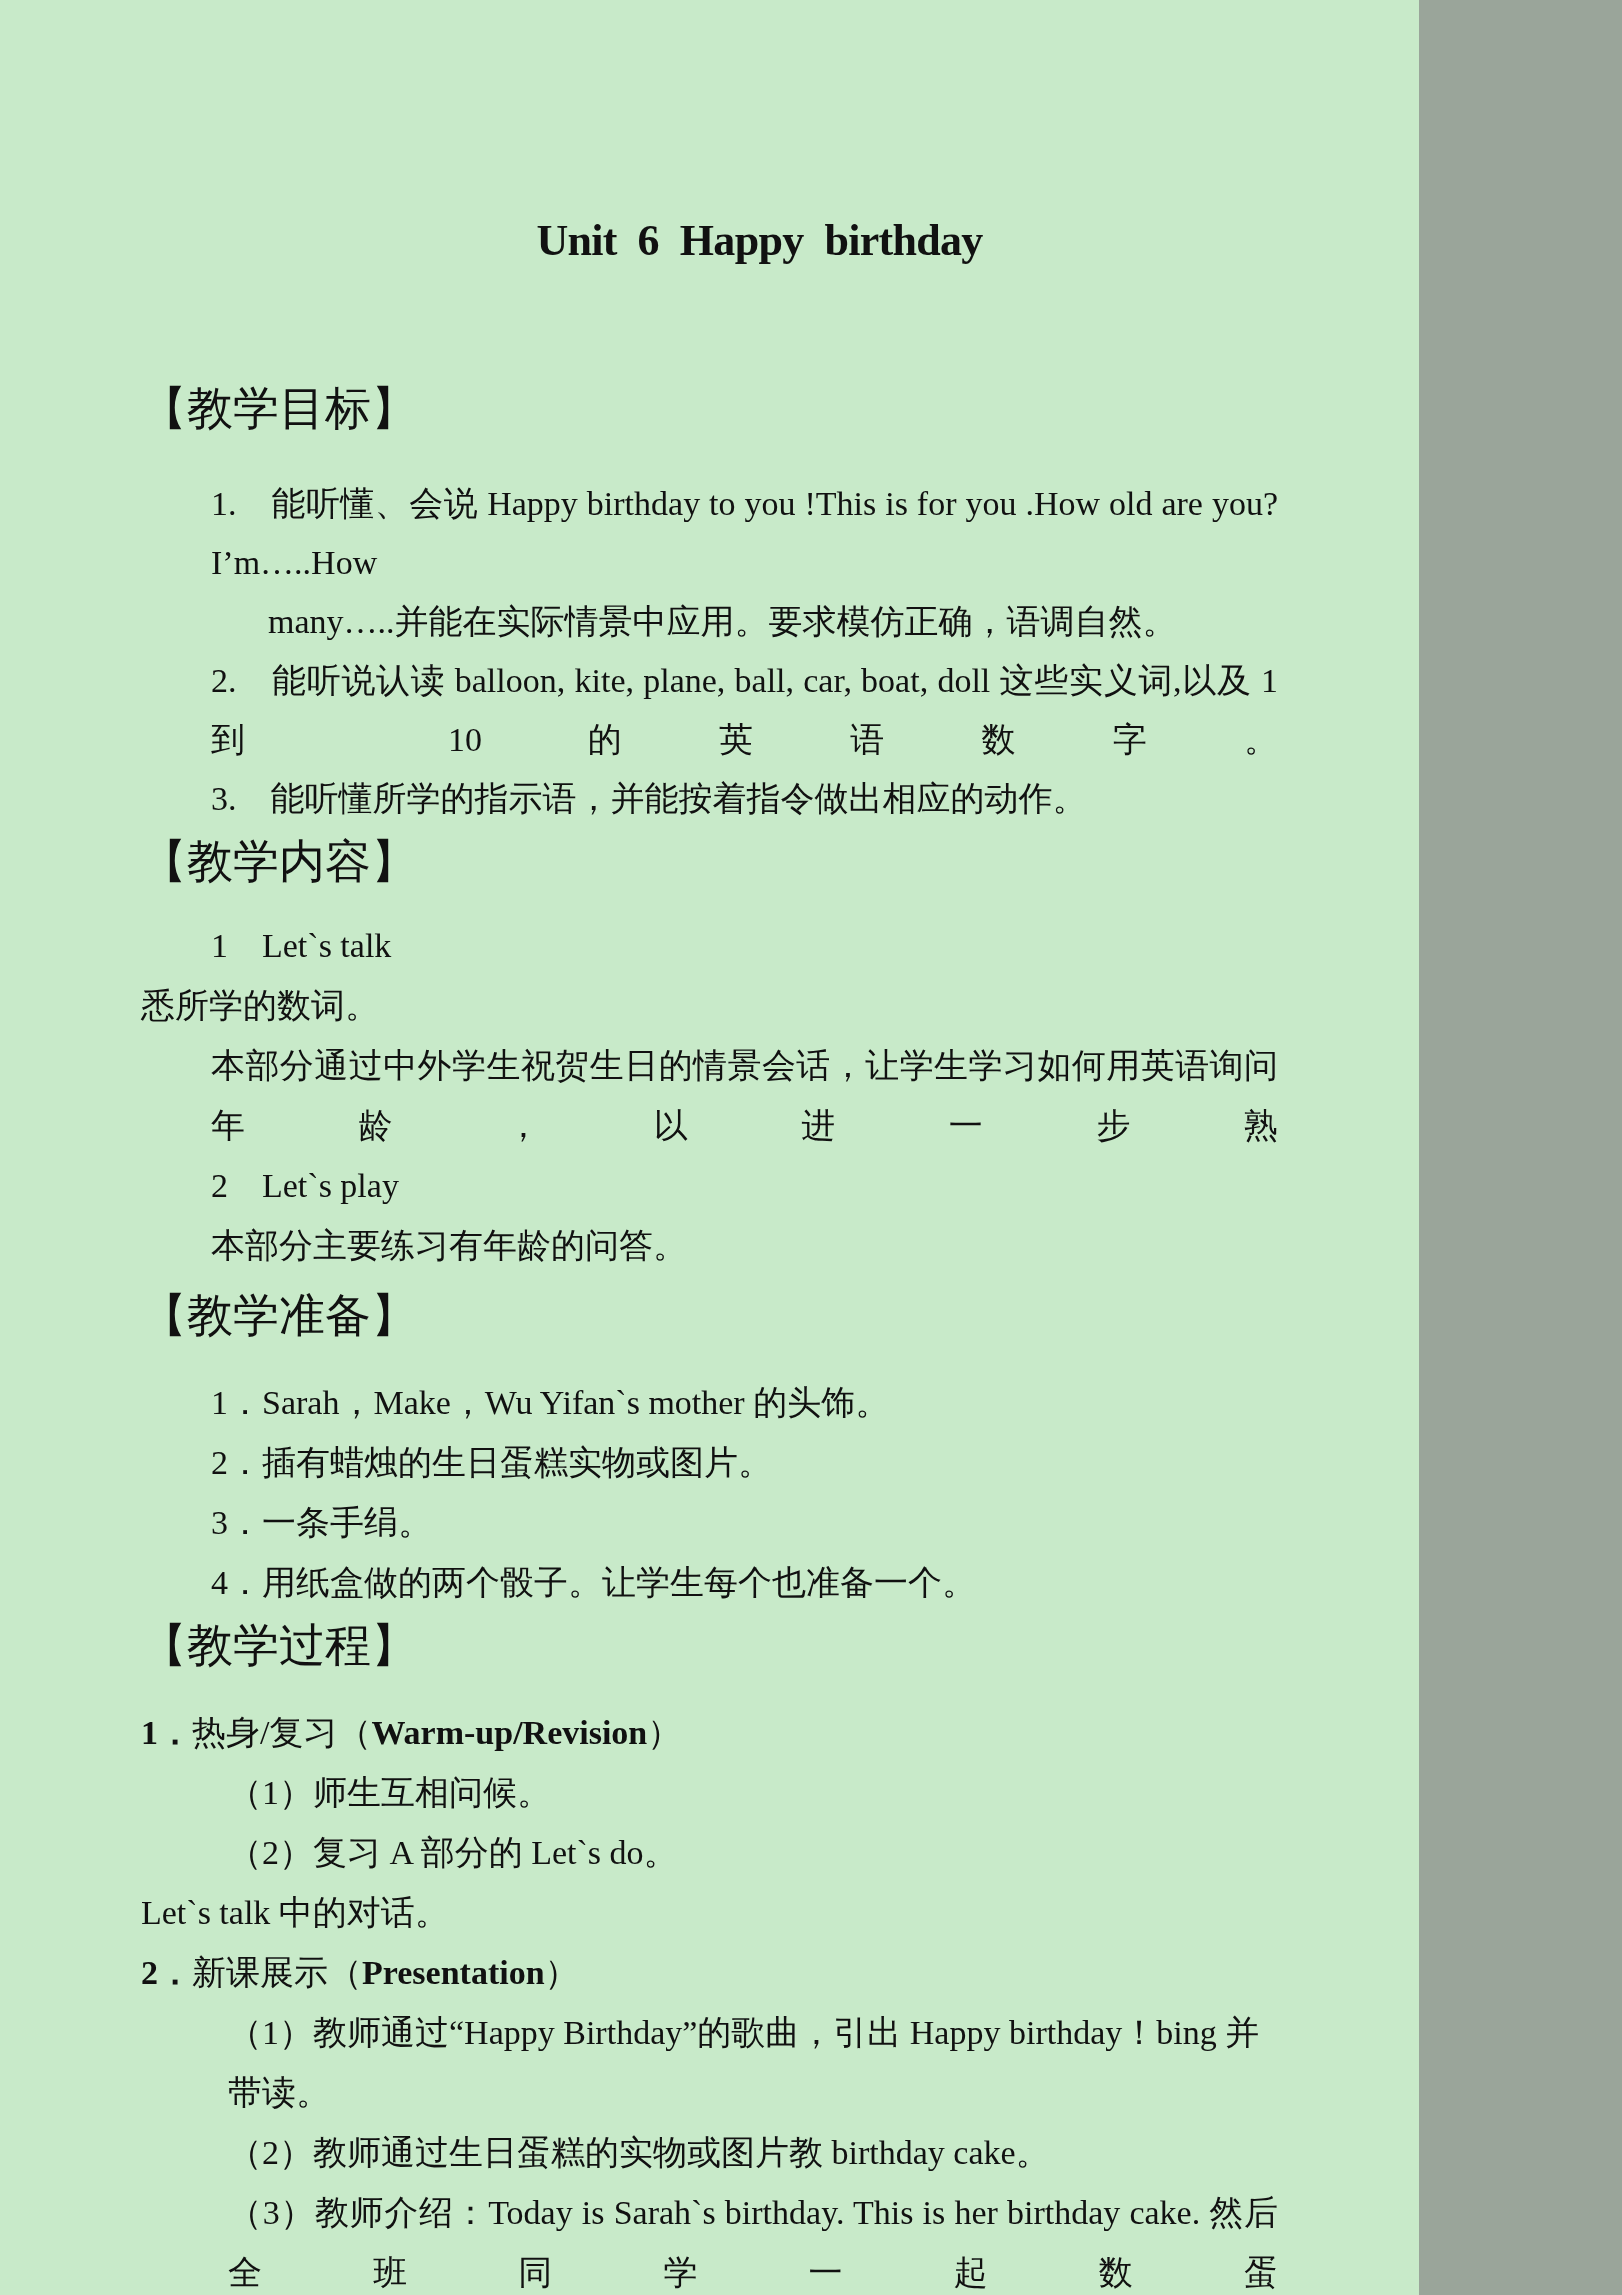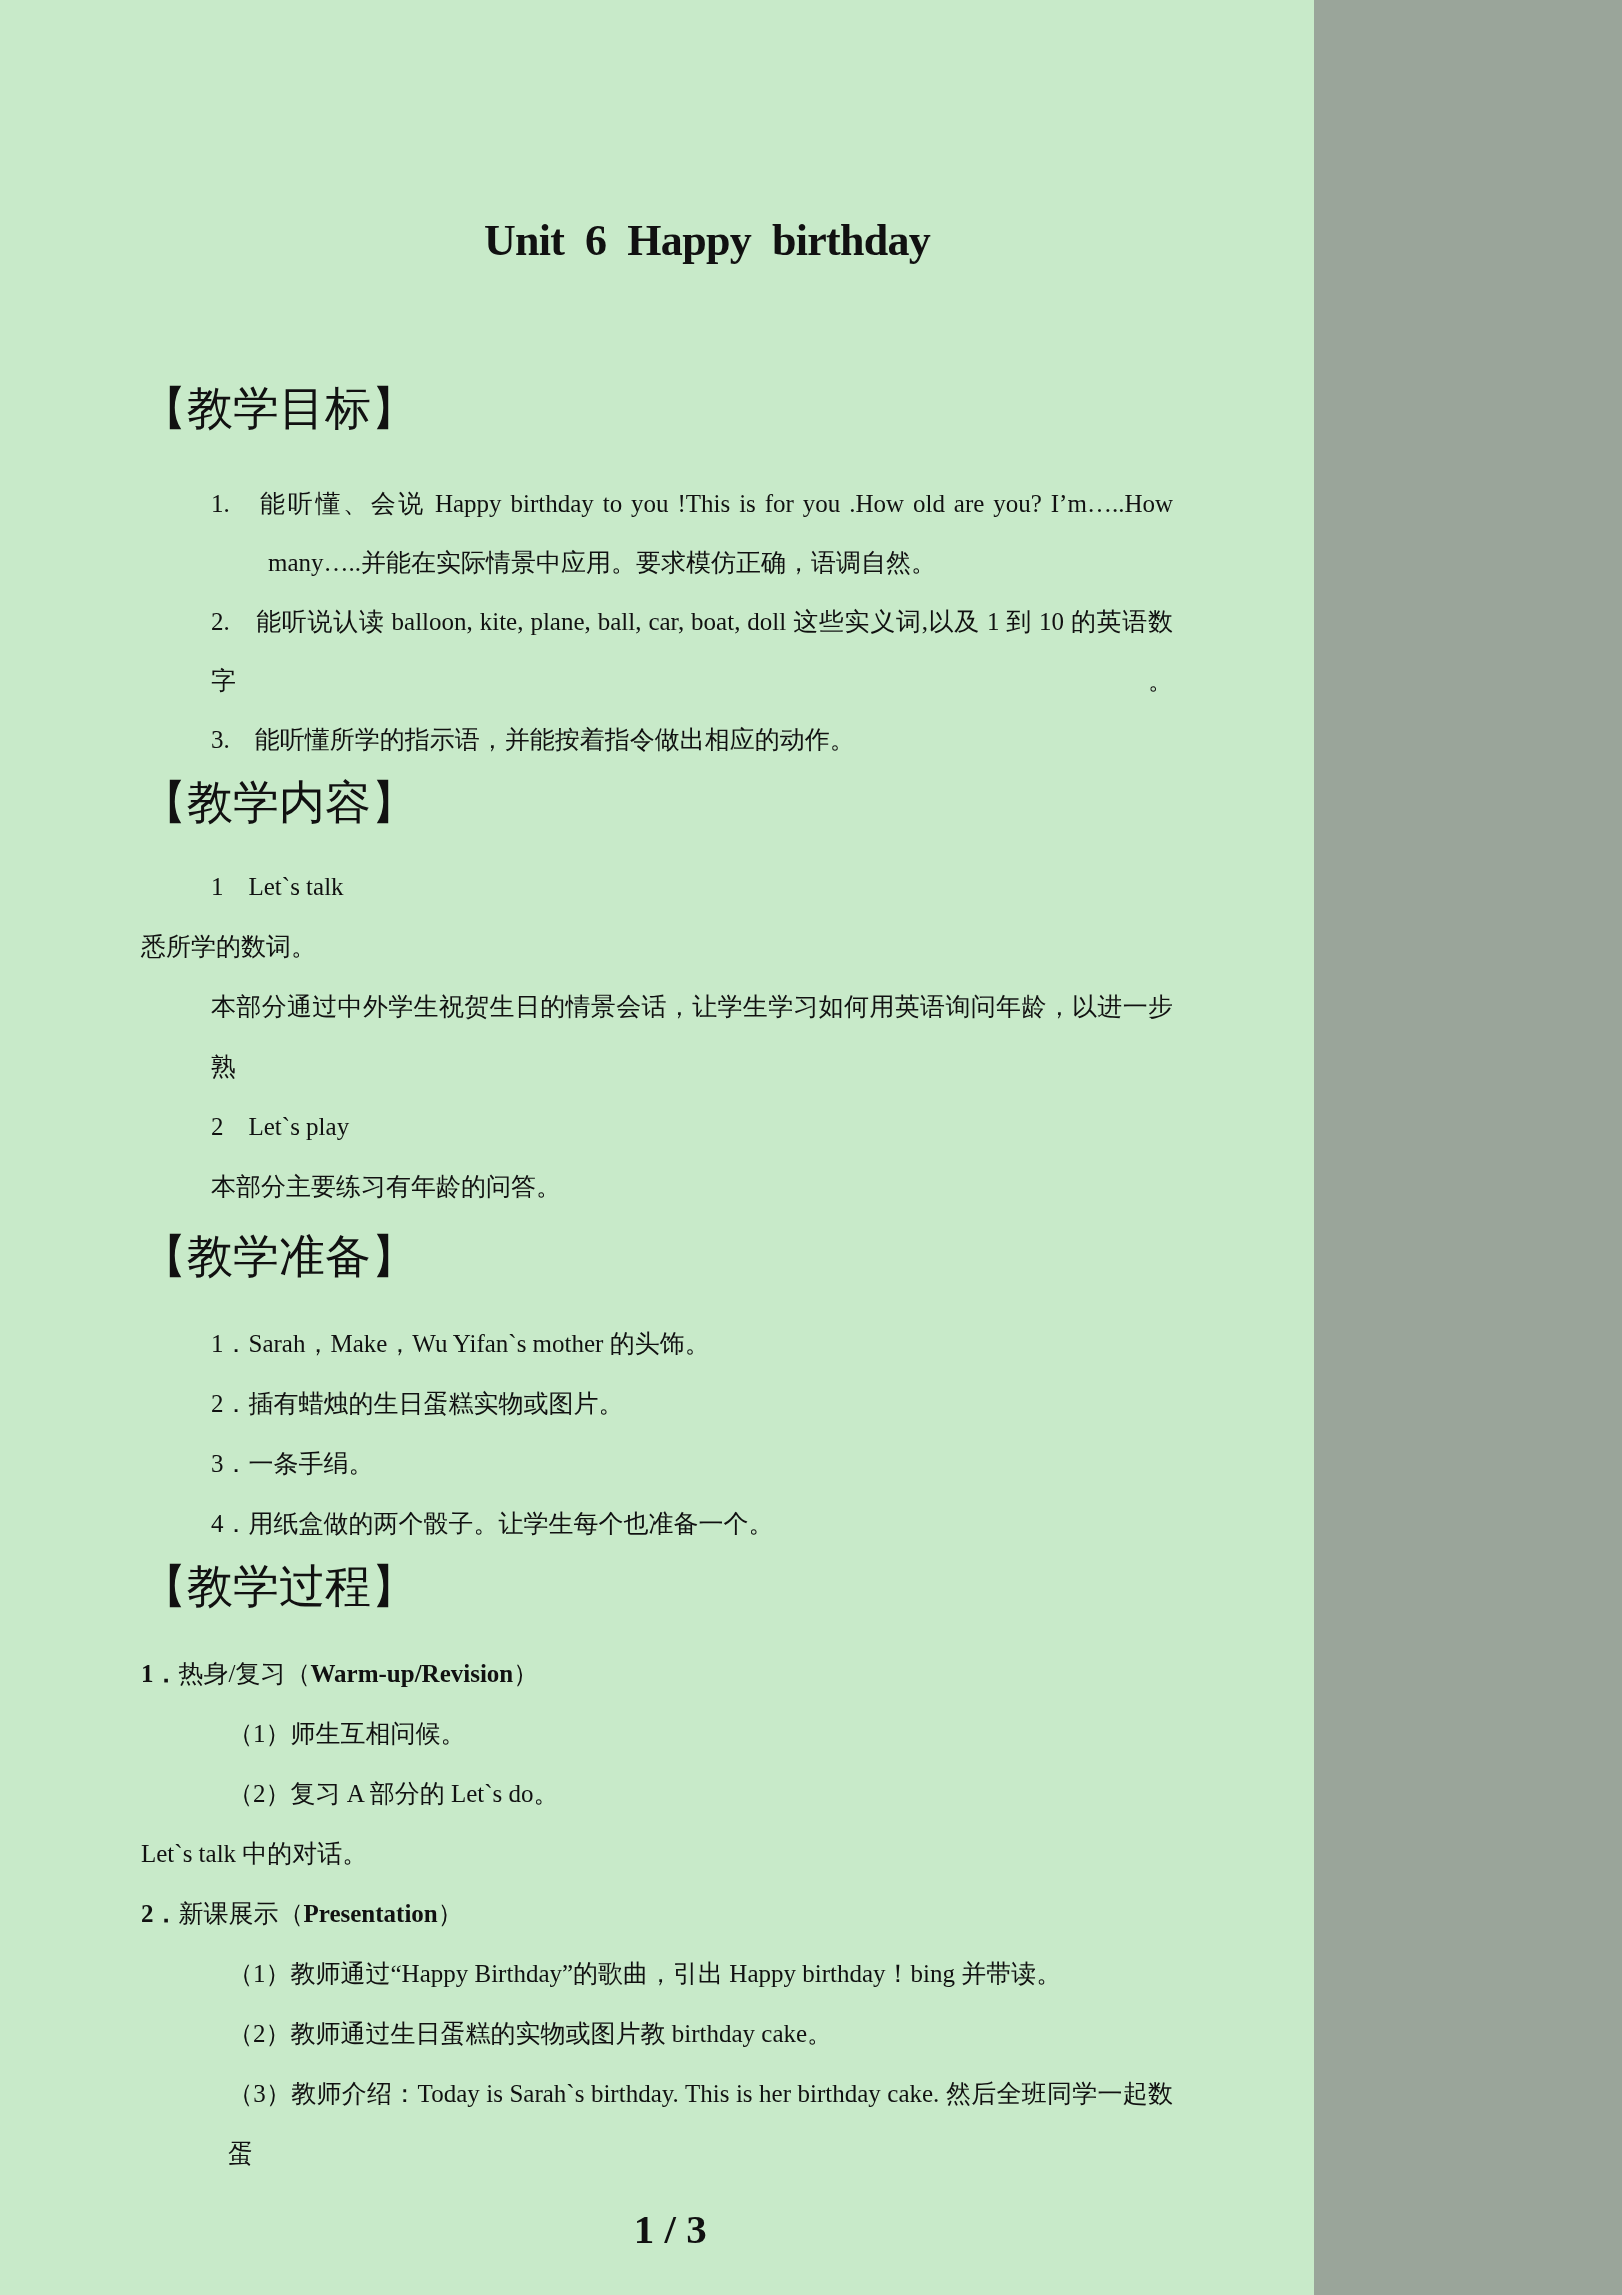--- a/index.html
+++ b/index.html
@@ -1,33 +1,33 @@
 <!DOCTYPE html>
 <html style="font-size:10.6px"><head>
 <meta charset="utf-8">
 <style>
   html,body{margin:0;padding:0;background:#9aa59a;}
   .page{
     position:relative;
-    width:1314px;height:2295px;
+    width:1419px;height:2295px;
     background:#c8eac9;
     color:#111;
     font-family:"Liberation Serif","DejaVu Serif",serif;
     overflow:hidden;
   }
   .content{padding:0 141px 0 141px;}
   .doc-title{
     margin-top:219px;
     font-size:44px;line-height:44px;
     font-weight:bold;text-align:center;
     letter-spacing:-0.7px;
   }
   .doc-title .shift{position:relative;left:50px;word-spacing:10.6px;}
   .sec-h{font-size:46px;line-height:34px;font-weight:normal;margin:0;}
-  .ln{font-size:25px;}
+  .ln{font-size:34px;}
   .blkA .ln{line-height:59px;}
   .blkB .ln{line-height:60px;}
   .blkC .ln{line-height:60px;}
   .blkD .ln{line-height:60px;}
   .mt-h1{margin-top:129px;}
   .mt-blkA{margin-top:48px;}
   .mt-h2{margin-top:17px;}
   .mt-blkB{margin-top:37px;}
   .mt-h3{margin-top:23px;}
   .mt-blkC{margin-top:40px;}

